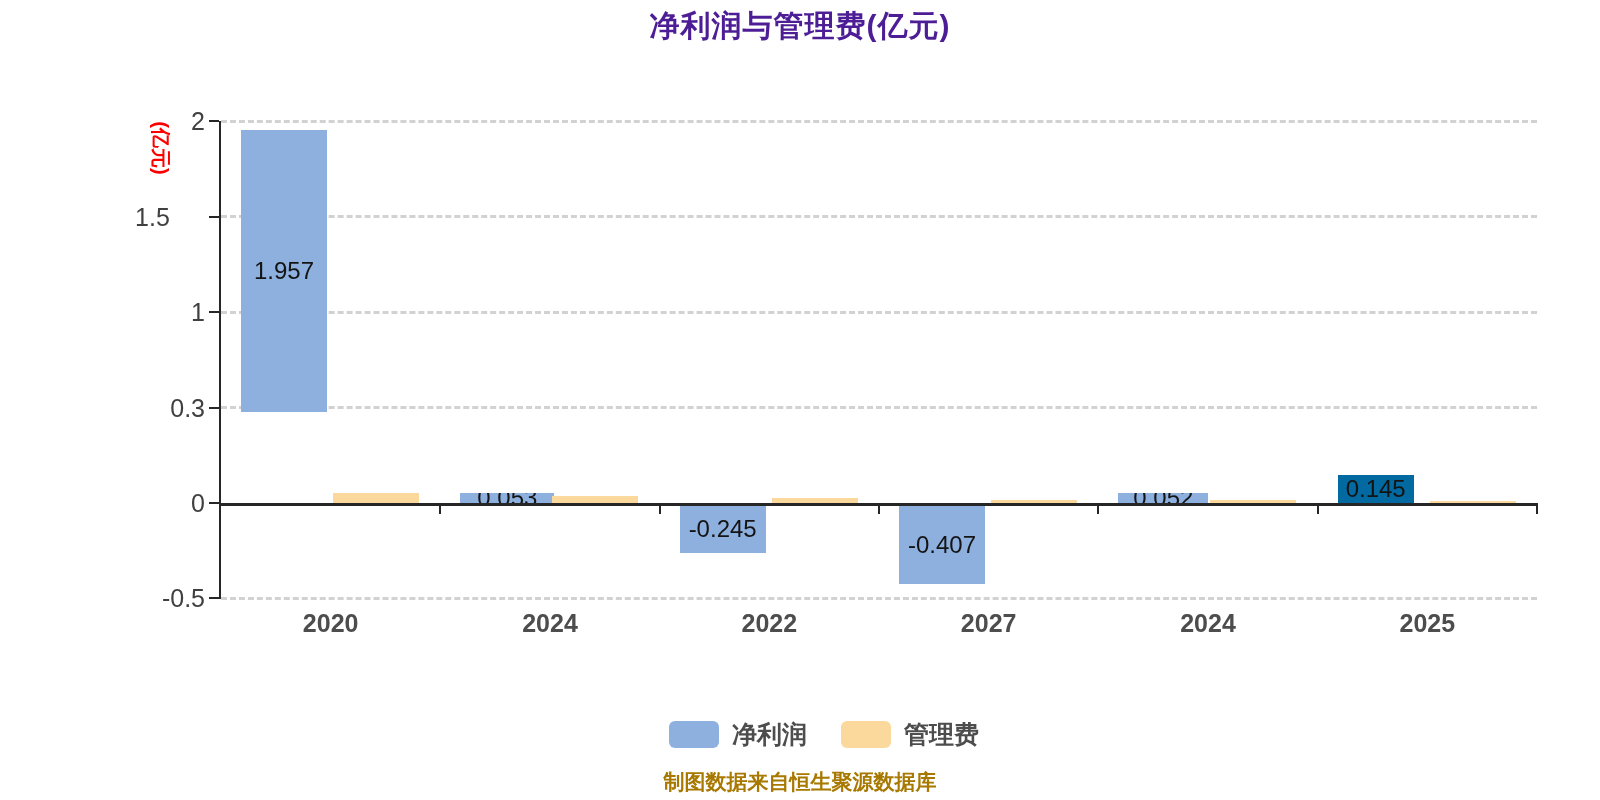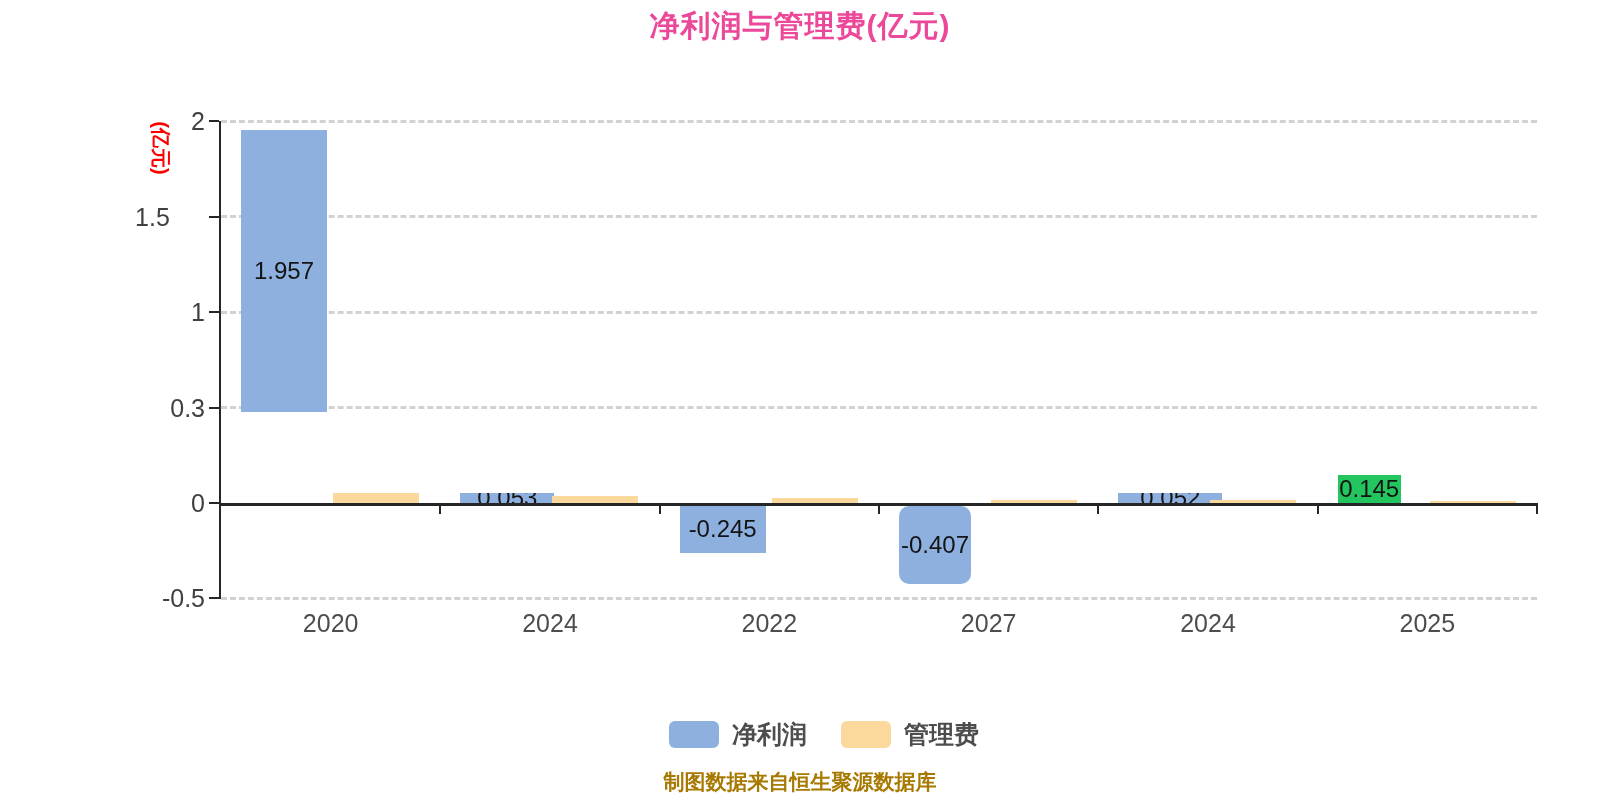--- a/index.html
+++ b/index.html
@@ -2,39 +2,39 @@
 <html><head>
 <meta charset="utf-8">
 <style>
   html,body{margin:0;padding:0;}
   body{
     width:1600px;height:800px;background:#ffffff;position:relative;overflow:hidden;
     font-family:"Liberation Sans","DejaVu Sans",sans-serif;
   }
   .title{
     position:absolute;top:6px;left:0;width:1600px;text-align:center;
-    font-size:30px;font-weight:bold;color:#ec4899;letter-spacing:1px;
+    font-size:30px;font-weight:bold;color:#4c1d95;letter-spacing:1px;
   }
   .unit-label{
     position:absolute;left:160px;top:148px;transform:translate(-50%,-50%) rotate(90deg);
     font-size:20px;font-weight:bold;white-space:nowrap;
   }
   .gridline{position:absolute;height:0;border-top:3px dashed #d2d2d2;z-index:1;}
   .y-axis-line,.x-axis-line,.y-tick,.x-tick{position:absolute;background:#262626;}
   .y-axis-line{width:2px;z-index:4;}
   .x-axis-line{height:3px;z-index:5;}
   .y-tick{width:10px;height:2px;z-index:4;}
   .x-tick{width:2px;height:11px;z-index:5;}
   .y-tick-label{
     position:absolute;width:105px;height:30px;line-height:30px;text-align:right;
     font-size:25px;color:#404040;z-index:2;
   }
   .x-cat-label{
     position:absolute;height:30px;line-height:30px;text-align:center;
-    font-size:25px;color:#4d4d4d;z-index:2;
+    font-size:25px;color:#4d4d4d;z-index:2;font-weight:bold;
   }
   .bar{
     position:absolute;z-index:3;display:flex;align-items:center;justify-content:center;
     overflow:hidden;
   }
   .bar-label{
     font-size:24px;color:#141414;white-space:nowrap;line-height:1;z-index:6;
   }
   .legend{
     position:absolute;top:718px;left:0;width:1600px;display:flex;
@@ -89,27 +89,27 @@
     <div class="x-cat-label" style="left: 1317.67px; top: 608px; width: 219.333px;">2025</div>
     <div class="bar" style="left: 241px; top: 129.604px; width: 86px; height: 282px; background: rgb(141, 176, 223);">
       <span class="bar-label">1.957</span>
     </div>
     <div class="bar" style="left: 460.333px; top: 492.888px; width: 94px; height: 10.1124px; background: rgb(141, 176, 223);">
       <span class="bar-label">0.053</span>
     </div>
     <div class="bar" style="left: 679.667px; top: 506px; width: 86px; height: 46.746px; background: rgb(141, 176, 223);">
       <span class="bar-label">-0.245</span>
     </div>
-    <div class="bar" style="left: 899px; top: 506px; width: 72px; height: 77.6556px; background: rgb(141, 176, 223); border-radius: 10px;">
+    <div class="bar" style="left: 899px; top: 506px; width: 86px; height: 77.6556px; background: rgb(141, 176, 223);">
       <span class="bar-label">-0.407</span>
     </div>
-    <div class="bar" style="left: 1118.33px; top: 493.078px; width: 104px; height: 9.9216px; background: rgb(141, 176, 223);">
+    <div class="bar" style="left: 1118.33px; top: 493.078px; width: 90px; height: 9.9216px; background: rgb(141, 176, 223);">
       <span class="bar-label">0.052</span>
     </div>
-    <div class="bar" style="left: 1337.67px; top: 475.334px; width: 63px; height: 27.666px; background: #22c55e; text-align: right;">
+    <div class="bar" style="left: 1337.67px; top: 475.334px; width: 76px; height: 27.666px; background: #0369a1; text-align: right;">
       <span class="bar-label">0.145</span>
     </div>
     <div class="bar" style="left: 333px; top: 493.46px; width: 86px; height: 9.54px; background: rgb(251, 216, 155);"></div>
     <div class="bar" style="left: 552.333px; top: 496.322px; width: 86px; height: 6.678px; background: rgb(251, 216, 155);"></div>
     <div class="bar" style="left: 771.667px; top: 498.039px; width: 86px; height: 4.9608px; background: rgb(251, 216, 155);"></div>
     <div class="bar" style="left: 991px; top: 499.756px; width: 86px; height: 3.2436px; background: rgb(251, 216, 155);"></div>
     <div class="bar" style="left: 1210.33px; top: 499.947px; width: 86px; height: 3.0528px; background: rgb(251, 216, 155);"></div>
     <div class="bar" style="left: 1429.67px; top: 501.283px; width: 86px; height: 1.7172px; background: rgb(251, 216, 155);"></div>
   </div>
 

